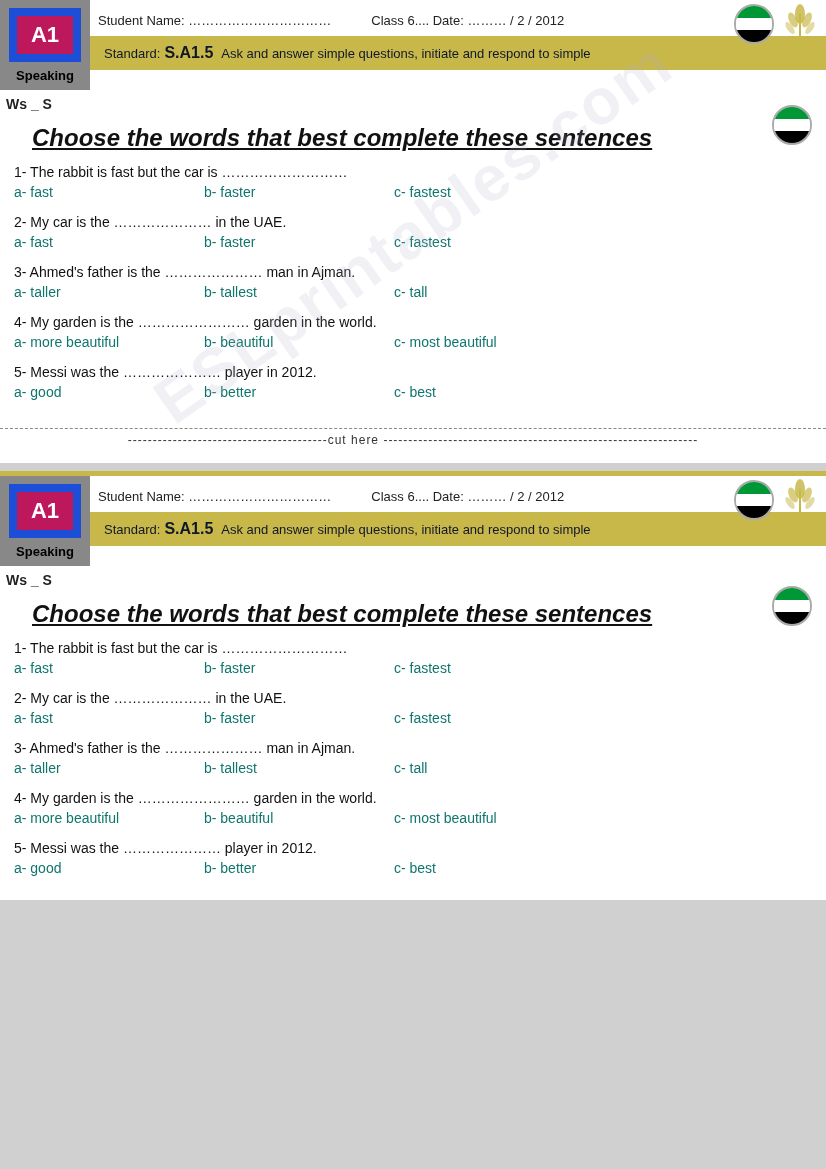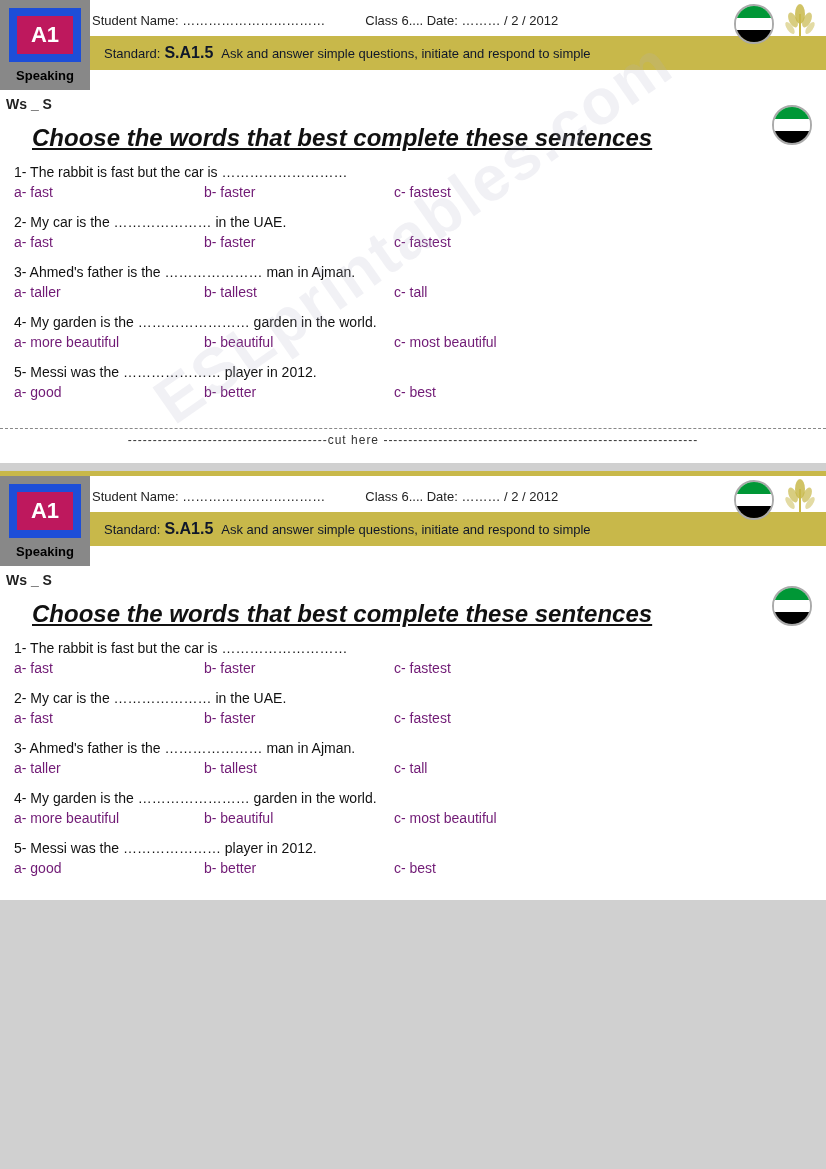--- a/index.html
+++ b/index.html
@@ -60,21 +60,21 @@
     .header-right {
       flex: 1;
       display: flex;
       flex-direction: column;
       padding: 0;
     }
 
     .student-info-bar {
       display: flex;
       align-items: center;
-      padding: 8px 14px 4px 2px;
+      padding: 8px 14px 4px 8px;
       font-size: 13px;
       color: #222;
       min-height: 36px;
       position: relative;
     }
 
     .standard-bar {
       background: #c8b84a;
       padding: 7px 14px;
       font-size: 13px;
@@ -127,21 +127,21 @@
 
     .question-text {
       font-size: 14px;
       color: #111;
       margin-bottom: 4px;
     }
 
     .options-row {
       display: flex;
       font-size: 14px;
-      color: #701a75;
+      color: #0f766e;
       gap: 0;
     }
 
     .option {
       min-width: 190px;
     }
 
     .cut-separator {
       width: 100%;
       text-align: center;

